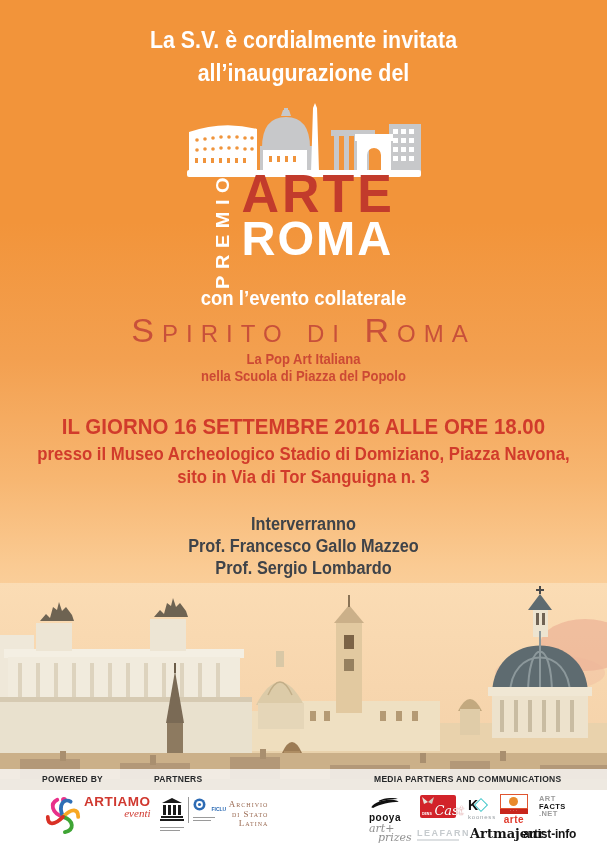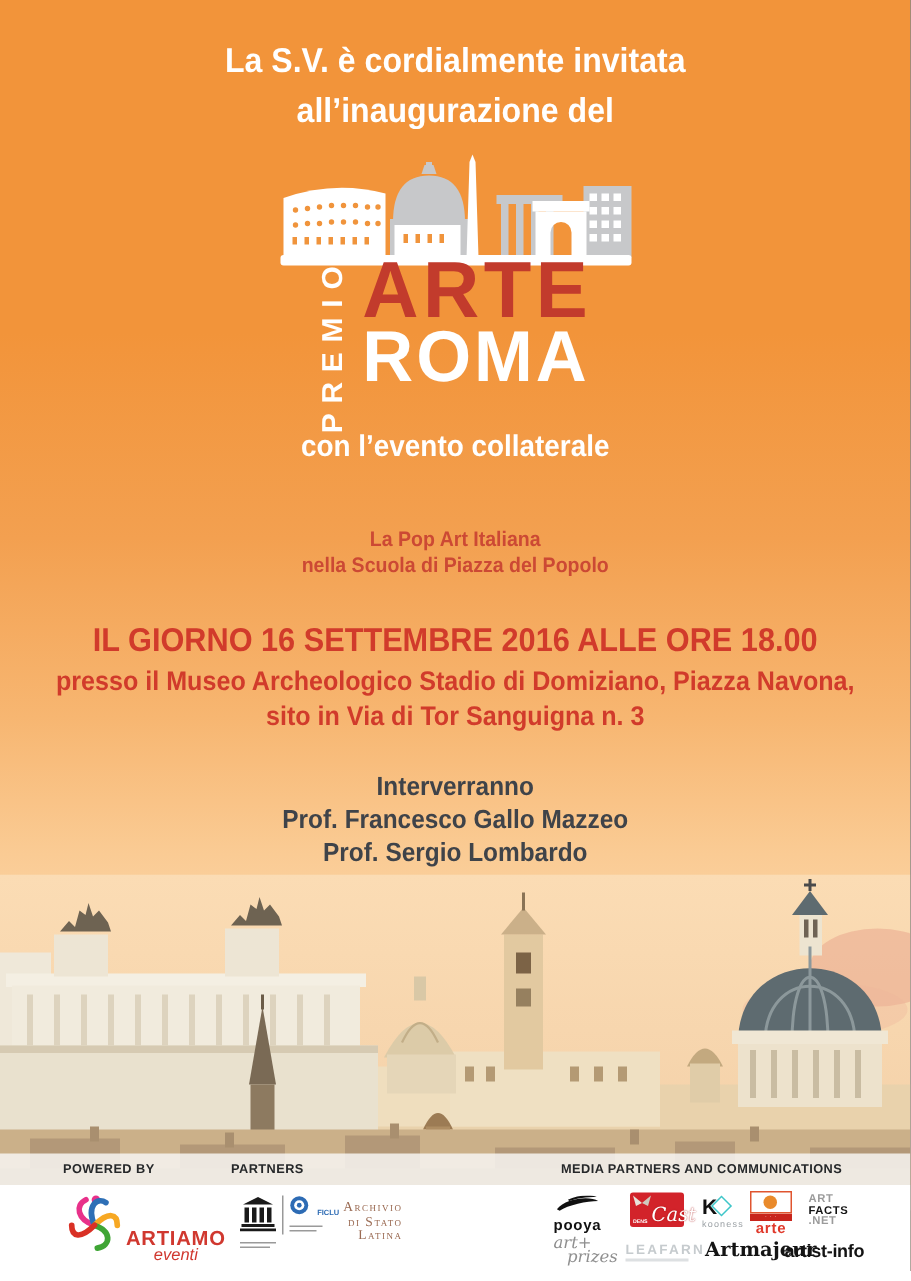--- a/index.html
+++ b/index.html
@@ -32,23 +32,23 @@
   .speakers{top:513px;color:#3F4349;font-weight:bold;font-size:17.5px;line-height:22px;}
   
   .photo{top:583px;left:0;}
   
   .band{top:769px;left:0;width:607px;height:38px;background:rgba(248,247,244,.84);}
   .band-label{position:absolute;top:5px;font-size:8.5px;font-weight:bold;color:#26282A;letter-spacing:.3px;white-space:nowrap;}
   
   .foot{top:790px;left:0;width:607px;height:64px;background:#FFFFFF;}
   .foot *{white-space:nowrap;}
   .artiamo{left:44px;top:4px;display:flex;align-items:flex-start;}
-  .artiamo-txt{margin-left:2px;margin-top:24px;text-align:center;}
+  .artiamo-txt{margin-left:2px;margin-top:0;text-align:right;}
   .artiamo-name{font-size:13.5px;font-weight:800;color:#D0382F;letter-spacing:.5px;}
-  .artiamo-sub{font-size:11px;font-style:italic;color:#D0382F;font-family:Liberation Sans, sans-serif;margin-top:-2px;}
+  .artiamo-sub{font-size:11px;font-style:italic;color:#D0382F;font-family:Liberation Serif, serif;margin-top:-2px;}
   .unesco-blk{left:160px;top:7px;display:flex;align-items:flex-start;}
   .ficlu-txt{font-size:5px;color:#2D6BB4;font-weight:bold;margin-left:1px;}
   .cap-bars span{display:block;height:1.5px;background:#9a9a9a;margin-top:1.5px;}
   .archivio{left:224px;top:10px;font-family:"Liberation Serif",serif;font-variant:small-caps;
             color:#9A6A52;font-size:9px;line-height:9.5px;letter-spacing:1px;text-align:right;}
   .archivio .in1{margin-left:8px;} .archivio .in2{margin-left:4px;}
   .pooya{left:369px;top:5px;text-align:center;}
   .pooya-name{font-size:10px;font-weight:800;color:#111;letter-spacing:.5px;margin-top:-1px;}
   .castlogo{left:420px;top:5px;width:36px;height:23px;background:#D2232A;border-radius:2px;}
   .cast-small{position:absolute;left:2px;bottom:2px;font-size:3.5px;color:#fff;font-weight:bold;}
@@ -171,20 +171,21 @@
 
   <div class="abs wordmark">
     <div class="premio">PREMIO</div>
     <div>
       <div class="arte">ARTE</div>
       <div class="roma">ROMA</div>
     </div>
   </div>
 
   <div class="abs ctr coll-intro cond">con l’evento collaterale</div>
+  <div class="abs ctr coll-title">Spirito di Roma</div>
   <div class="abs ctr coll-sub cond">
     <div>La Pop Art Italiana</div>
     <div>nella Scuola di Piazza del Popolo</div>
   </div>
 
   <div class="abs ctr date cond">IL GIORNO 16 SETTEMBRE 2016 ALLE ORE 18.00</div>
   <div class="abs ctr venue cond">
     <div>presso il Museo Archeologico Stadio di Domiziano, Piazza Navona,</div>
     <div>sito in Via di Tor Sanguigna n. 3</div>
   </div>

